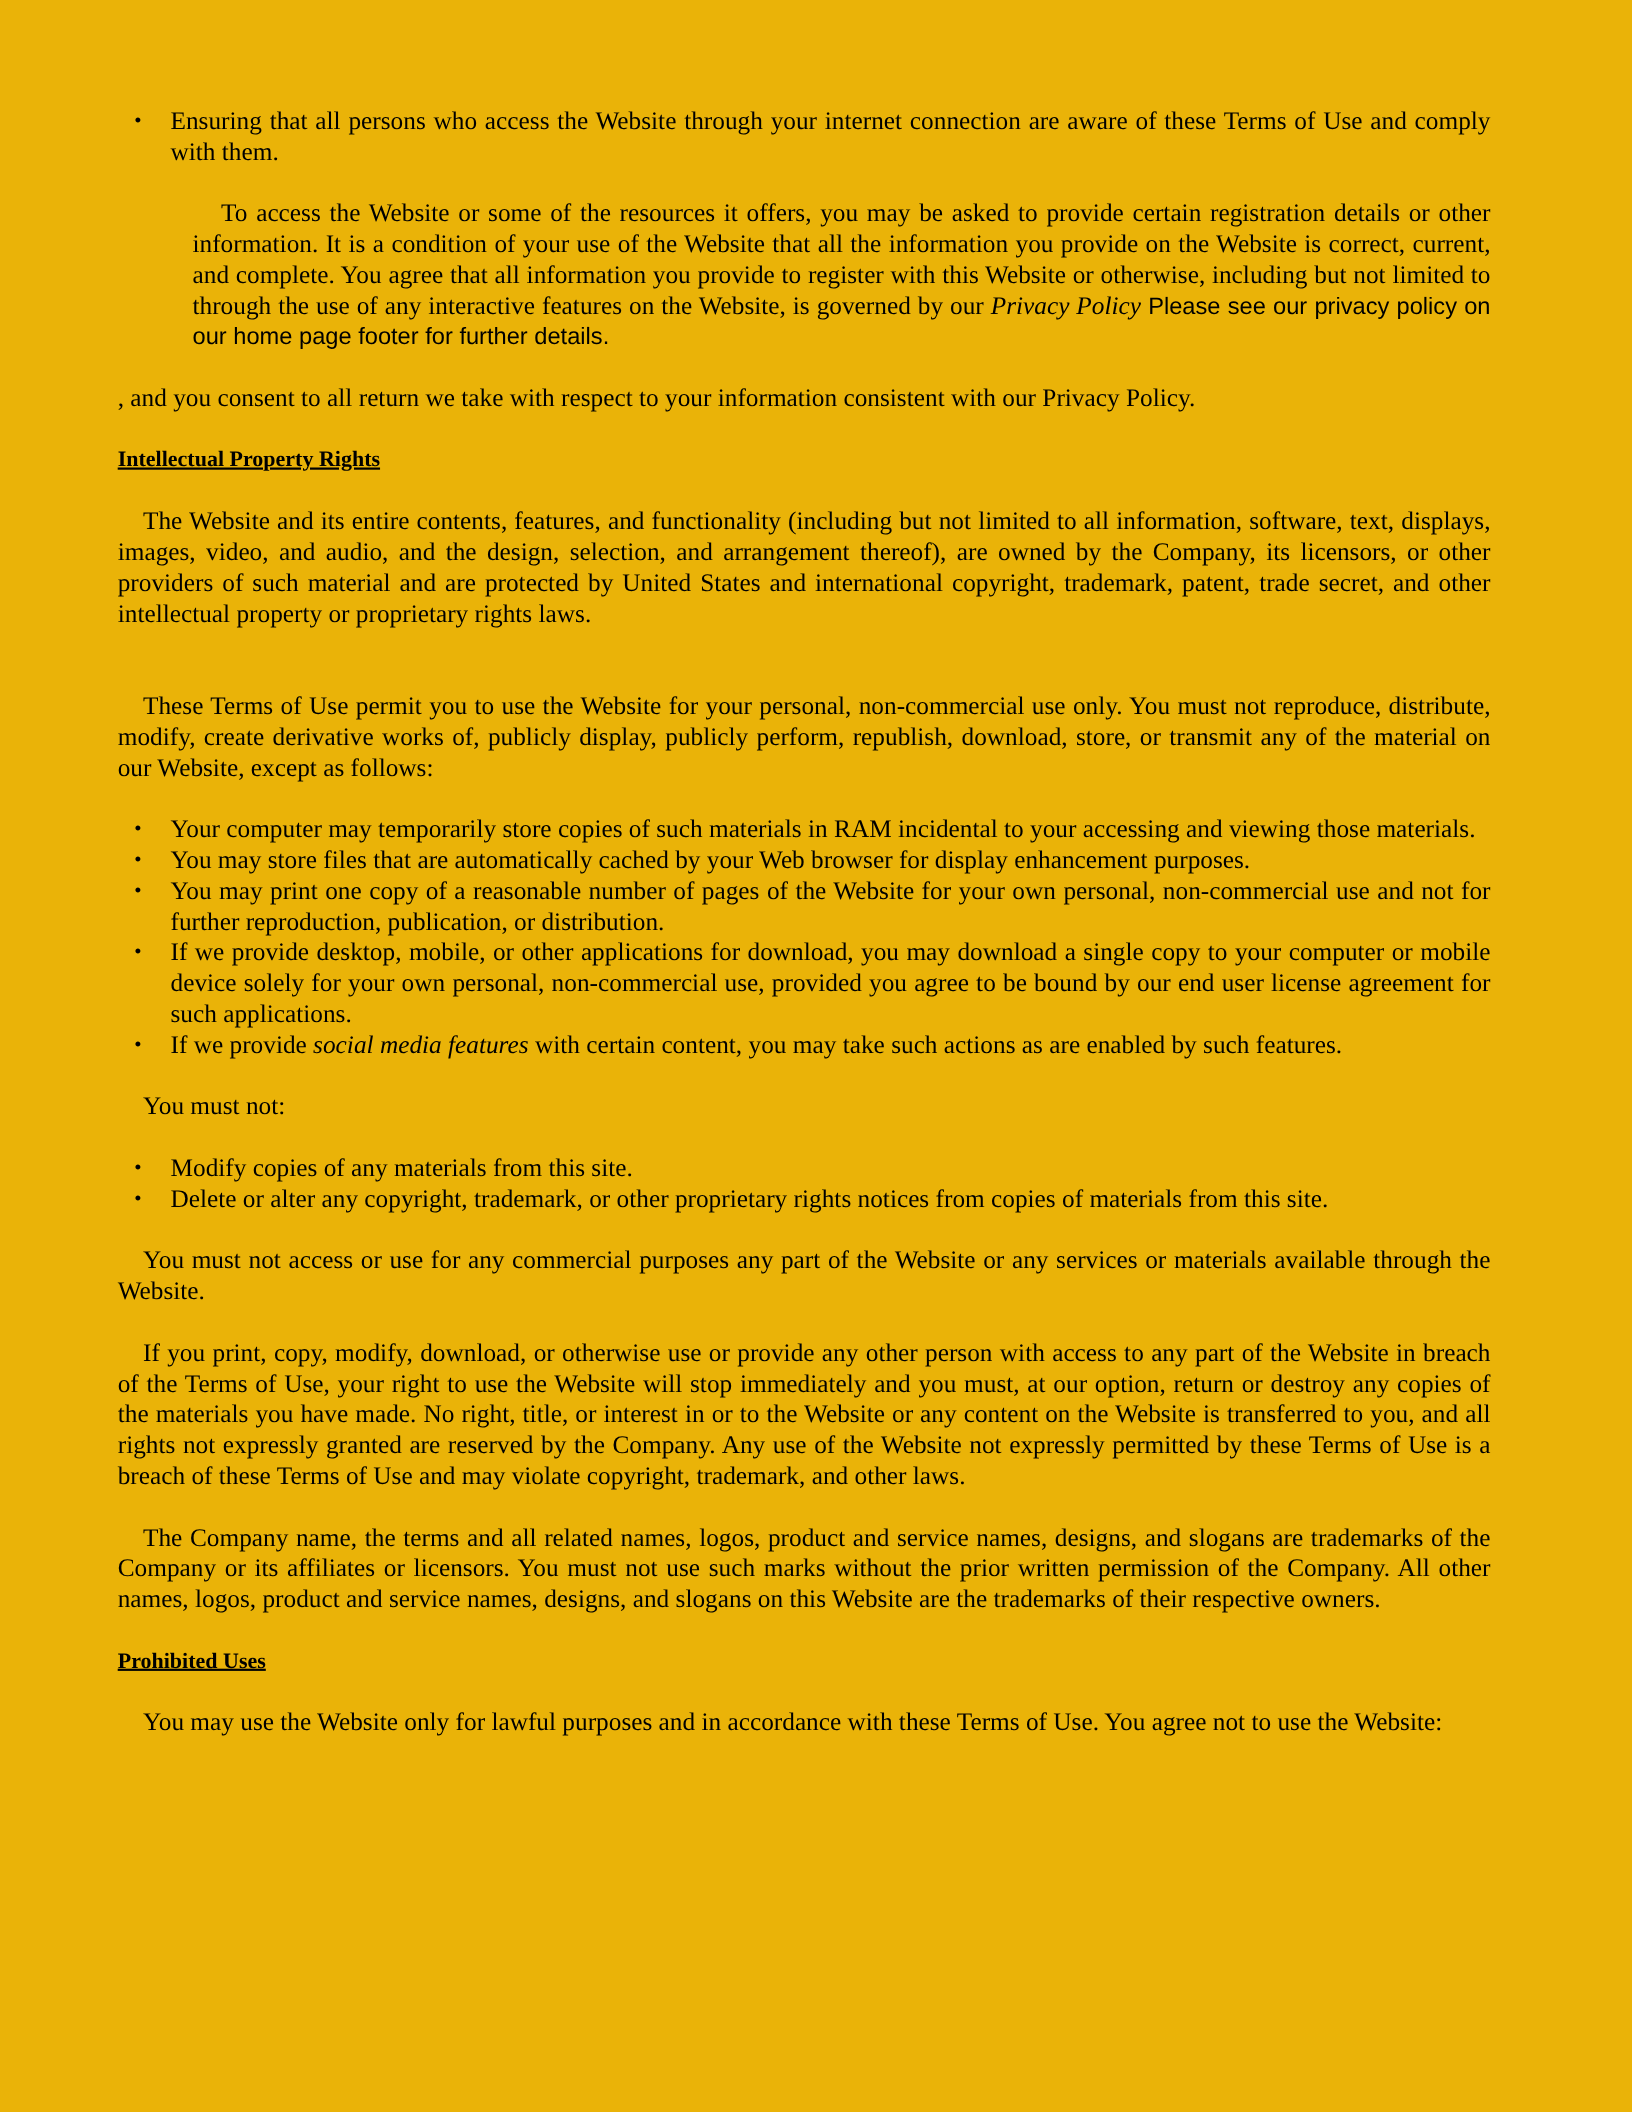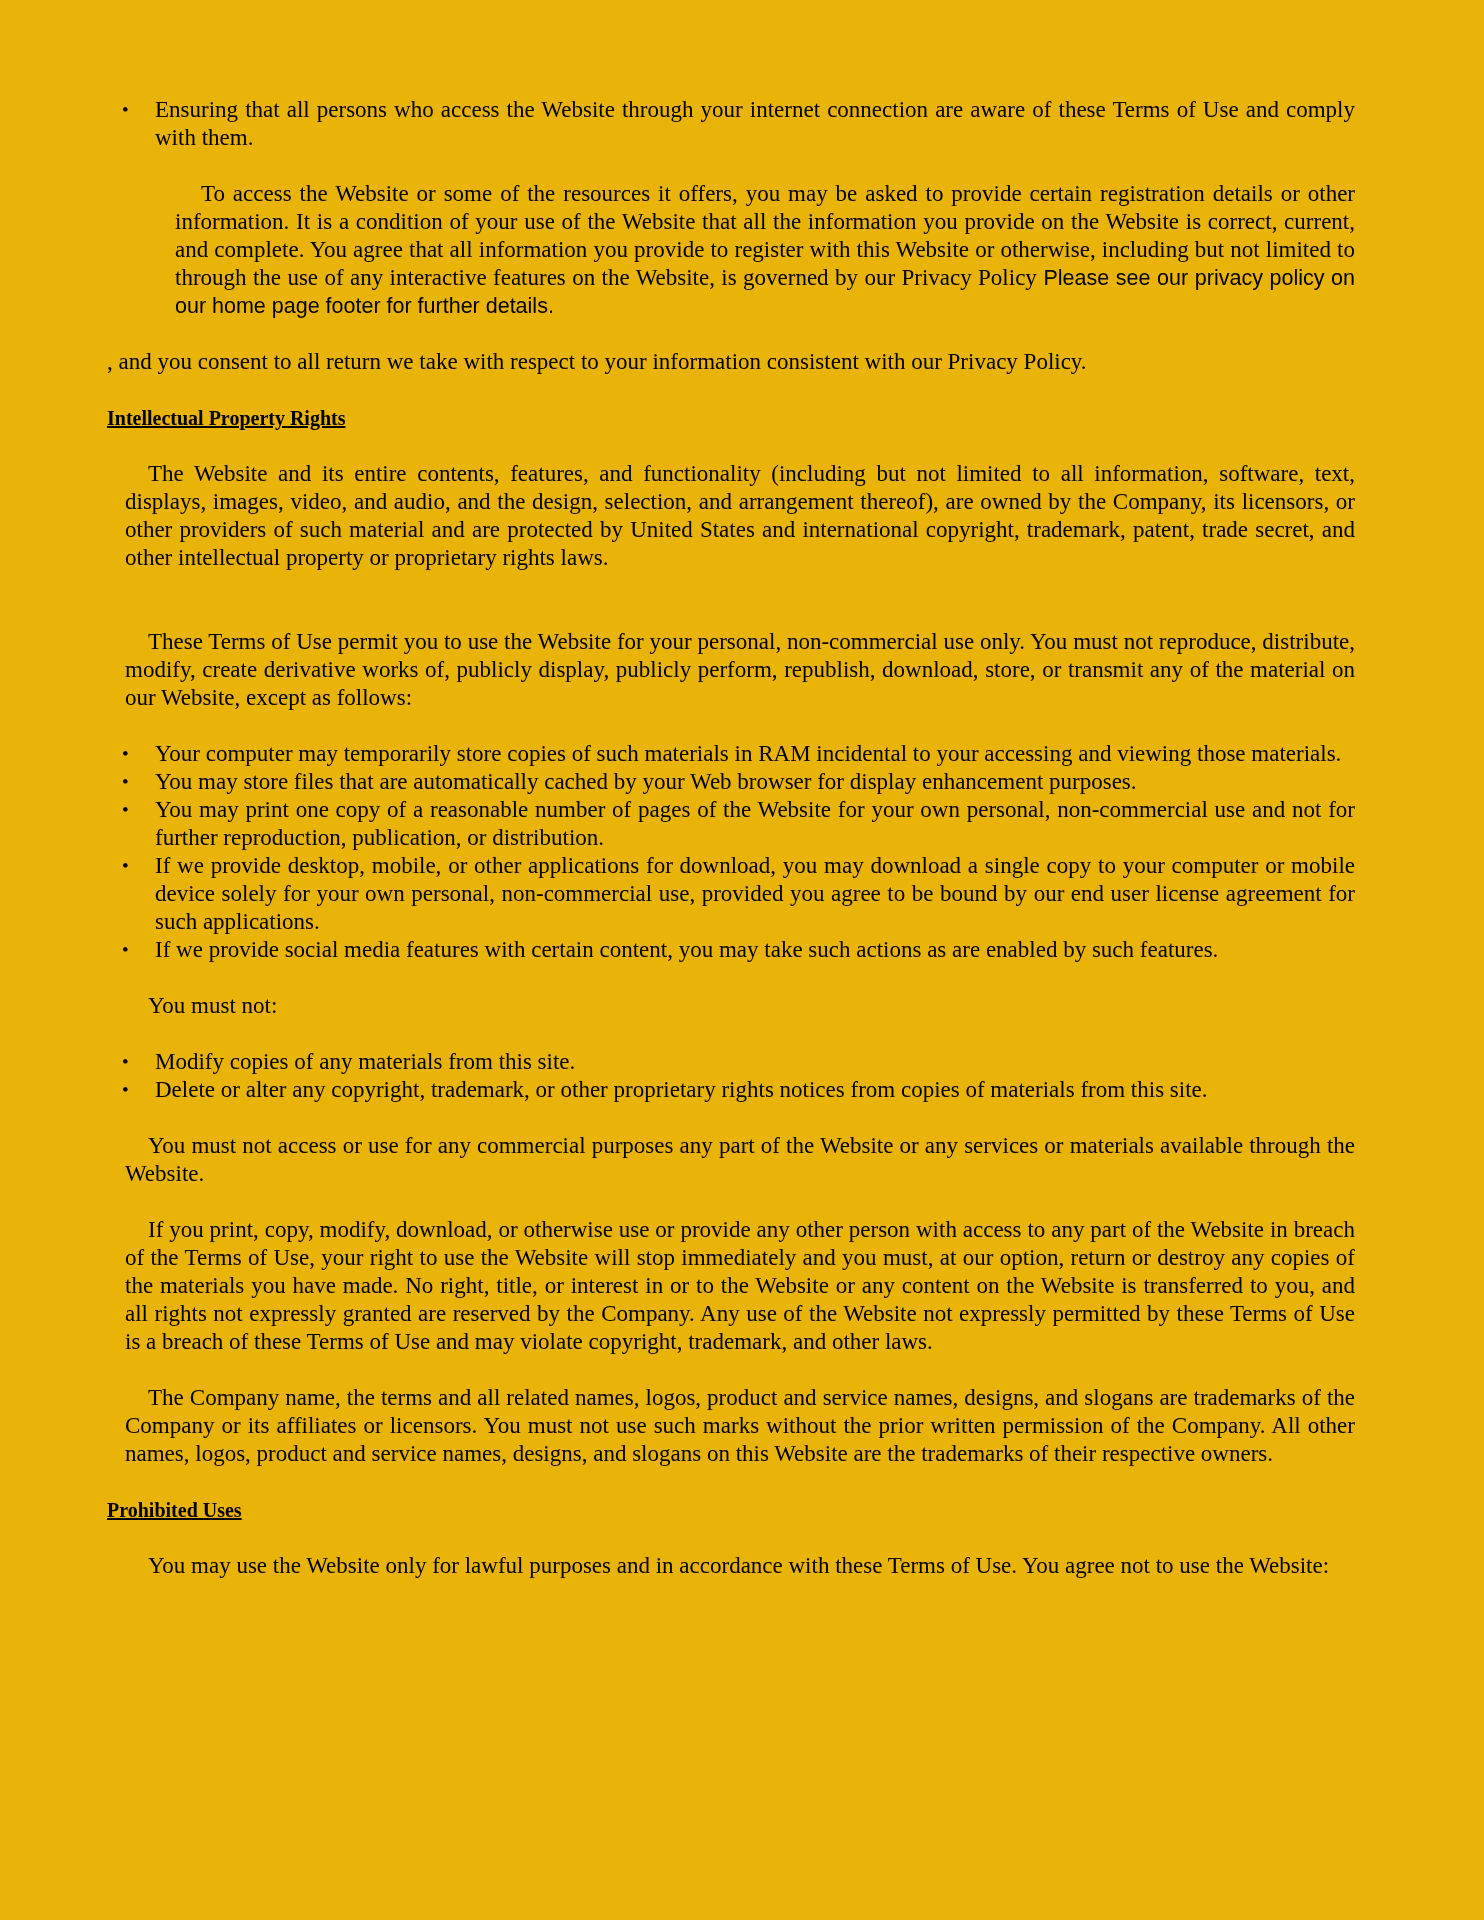--- a/index.html
+++ b/index.html
@@ -14,21 +14,21 @@
     overflow: hidden;
   }
   .page {
     box-sizing: border-box;
     width: 1484px;
     height: 1920px;
     padding: 96px 129px 0 107px;
     background: #eab308;
   }
   p { margin: 0 0 28px 0; text-align: justify; }
-  p.indent { text-indent: 23px; margin-left: 18px; }
+  p.indent { text-indent: 23px; }
   p.noindent { text-indent: 0; }
   p.gap-before { margin-top: 56px; }
   .quote {
     margin-left: 68px;
     text-indent: 26px;
     text-align: justify;
   }
   h2 {
     font-size: 20px;
     line-height: 28px;
@@ -47,21 +47,21 @@
     text-align: justify;
     margin: 0;
   }
   ul.bullet-list li::before {
     content: "\2022";
     position: absolute;
     left: 15px;
     top: 0;
     font-size: 19px;
   }
-  .em { }
+  .em { font-style: italic; }
   .sans {
     font-family: "Liberation Sans", "DejaVu Sans", sans-serif;
     font-size: 21.5px;
   }
 </style>
 </head>
 <body>
 
 <div class="page">
 

